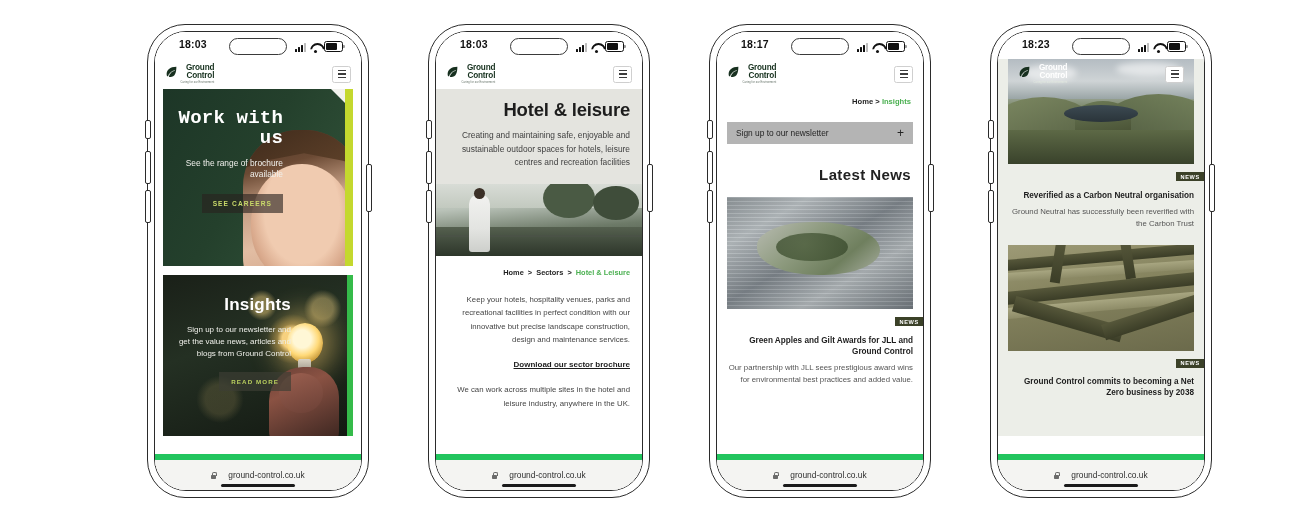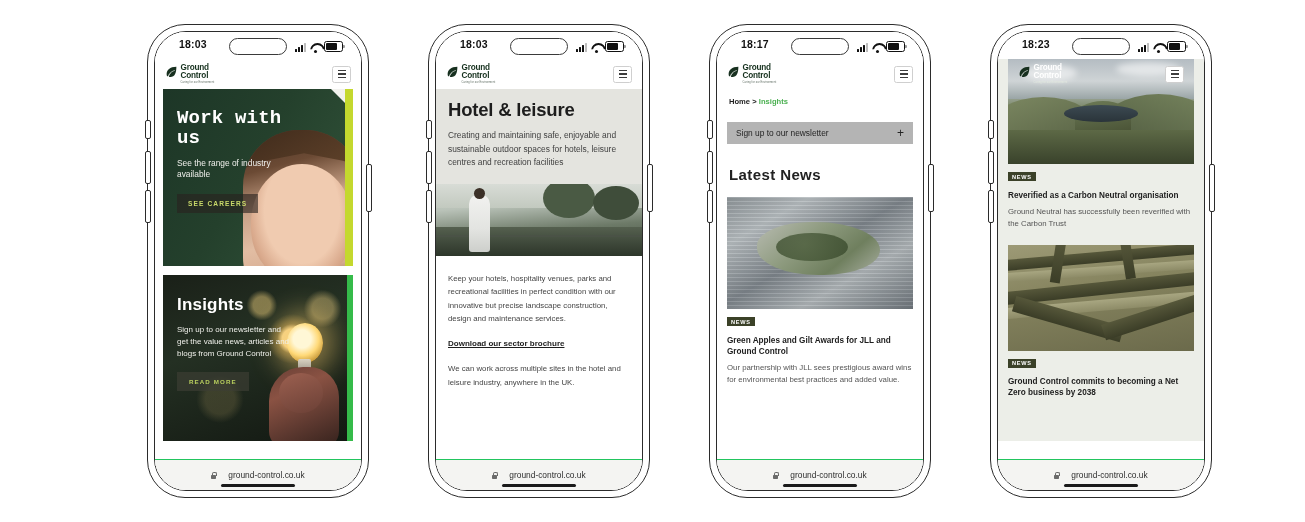--- a/index.html
+++ b/index.html
@@ -1,18 +1,18 @@
 <!DOCTYPE html>
 <html><head>
 <meta charset="utf-8">
 <style>
   html,body{margin:0;padding:0;background:#ffffff;}
   body{width:1305px;height:522px;font-family:"Liberation Sans",sans-serif;overflow:hidden;}
 
-  .stage{position:relative;width:1305px;height:522px;background:#fff;}
+  .stage{position:relative;width:1305px;height:522px;background:#fff;text-align:right;}
 
   
   .phone{position:absolute;top:24px;width:222px;height:474px;}
   .phone .outer{position:absolute;inset:0;border:1.6px solid #2b2b2b;border-radius:38px;background:#fff;}
   .phone .inner{position:absolute;left:7px;top:7px;right:7px;bottom:7px;border:1.6px solid #2b2b2b;border-radius:32px;background:#fff;overflow:hidden;}
 
   .btn-side{position:absolute;background:#fff;border:1.5px solid #2b2b2b;border-radius:2px;}
   .btn-silent{left:-2.5px;top:96px;width:4px;height:17px;}
   .btn-volup{left:-2.5px;top:127px;width:4px;height:31px;}
   .btn-voldn{left:-2.5px;top:166px;width:4px;height:31px;}
@@ -143,21 +143,21 @@
 
   .maze{margin:0 10px;height:106px;position:relative;overflow:hidden;background:#7d7a5a;}
   .maze .base{position:absolute;inset:0;background:linear-gradient(170deg,#9d9a76 0%,#86845f 40%,#6b6a4b 100%);}
   .mz{position:absolute;background:linear-gradient(180deg,#56573a,#3b3d27);}
   .mzl{position:absolute;background:linear-gradient(180deg,#a8a681,#8d8b67);}
   .badge4{display:inline-block;margin:8px 0 0 10px;padding:1.5px 4px;background:#3b4128;color:#fff;font-size:5.6px;font-weight:bold;letter-spacing:.7px;}
   .t4{margin:7px 10px 0 10px;font-size:8.2px;font-weight:bold;color:#1d1d1d;line-height:1.35;}
   .d4{margin:5px 10px 0 10px;font-size:7.8px;color:#555;line-height:1.62;}
 
   
-  .urlbar{flex:0 0 30px;height:30px;background:#f4f4f2;display:flex;align-items:center;justify-content:center;gap:12px;position:relative;z-index:5;border-top:1px solid #22c55e;margin-top:18px;}
+  .urlbar{flex:0 0 30px;height:30px;background:#f4f4f2;display:flex;align-items:center;justify-content:center;gap:12px;position:relative;z-index:5;border-top:6px solid #22c55e;margin-top:18px;}
   .urlbar .lock{width:5px;height:7px;position:relative;}
   .urlbar .lock::before{content:"";position:absolute;left:0;bottom:0;width:5px;height:4px;background:#6a6a6a;border-radius:.8px;}
   .urlbar .lock::after{content:"";position:absolute;left:1px;top:0;width:3px;height:3.4px;border:1px solid #6a6a6a;border-bottom:none;border-radius:2px 2px 0 0;}
   .urlbar .u{font-size:8.4px;color:#2f2f2f;}
   .homebar{position:absolute;left:50%;transform:translateX(-50%);bottom:3px;width:74px;height:3px;background:#1a1a1a;border-radius:2px;}
 </style>
 </head>
 <body>
 
 <div class="stage">
@@ -206,21 +206,21 @@
               </div>
           </div>
 
           <div class="hero1">
             <div class="bg"></div>
             <div class="face"></div>
             <div class="accent"></div>
             <div class="notch"></div>
             <div class="content">
               <div class="h1title">Work with us</div>
-              <div class="h1sub">See the range of industry available</div>
+              <div class="h1sub">See the range of brochure available</div>
               <div class="cta">SEE CAREERS</div>
             </div>
           </div>
 
           <div class="hero2">
             <div class="bg"></div>
             <div class="bulb"></div>
             <div class="bulbneck"></div>
             <div class="hand"></div>
             <div class="accent"></div>
@@ -293,20 +293,27 @@
 
           <div class="sectorimg">
             <div class="sky"></div>
             <div class="tree" style="left:52%;top:-6px;width:52px;height:40px;"></div>
             <div class="tree" style="left:76%;top:2px;width:46px;height:34px;background:#3f4d3a;"></div>
             <div class="bridge"></div>
             <div class="rail"></div>
             <div class="person"></div>
           </div>
 
+          <div class="breadcrumb">
+            <span>Home</span>
+            <span class="sep">&gt;</span>
+            <span>Sectors</span>
+            <span class="sep">&gt;</span>
+            <span class="cur">Hotel &amp; Leisure</span>
+          </div>
 
           <div class="bodytext">Keep your hotels, hospitality venues, parks and recreational facilities in perfect condition with our innovative but precise landscape construction, design and maintenance services.</div>
           <a class="brochure" href="#">Download our sector brochure</a>
           <div class="bodytext2">We can work across multiple sites in the hotel and leisure industry, anywhere in the UK.</div>
         </div>
 
         <div class="urlbar">
           <span class="lock"></span>
           <span class="u">ground-control.co.uk</span>
           <div class="homebar"></div>

